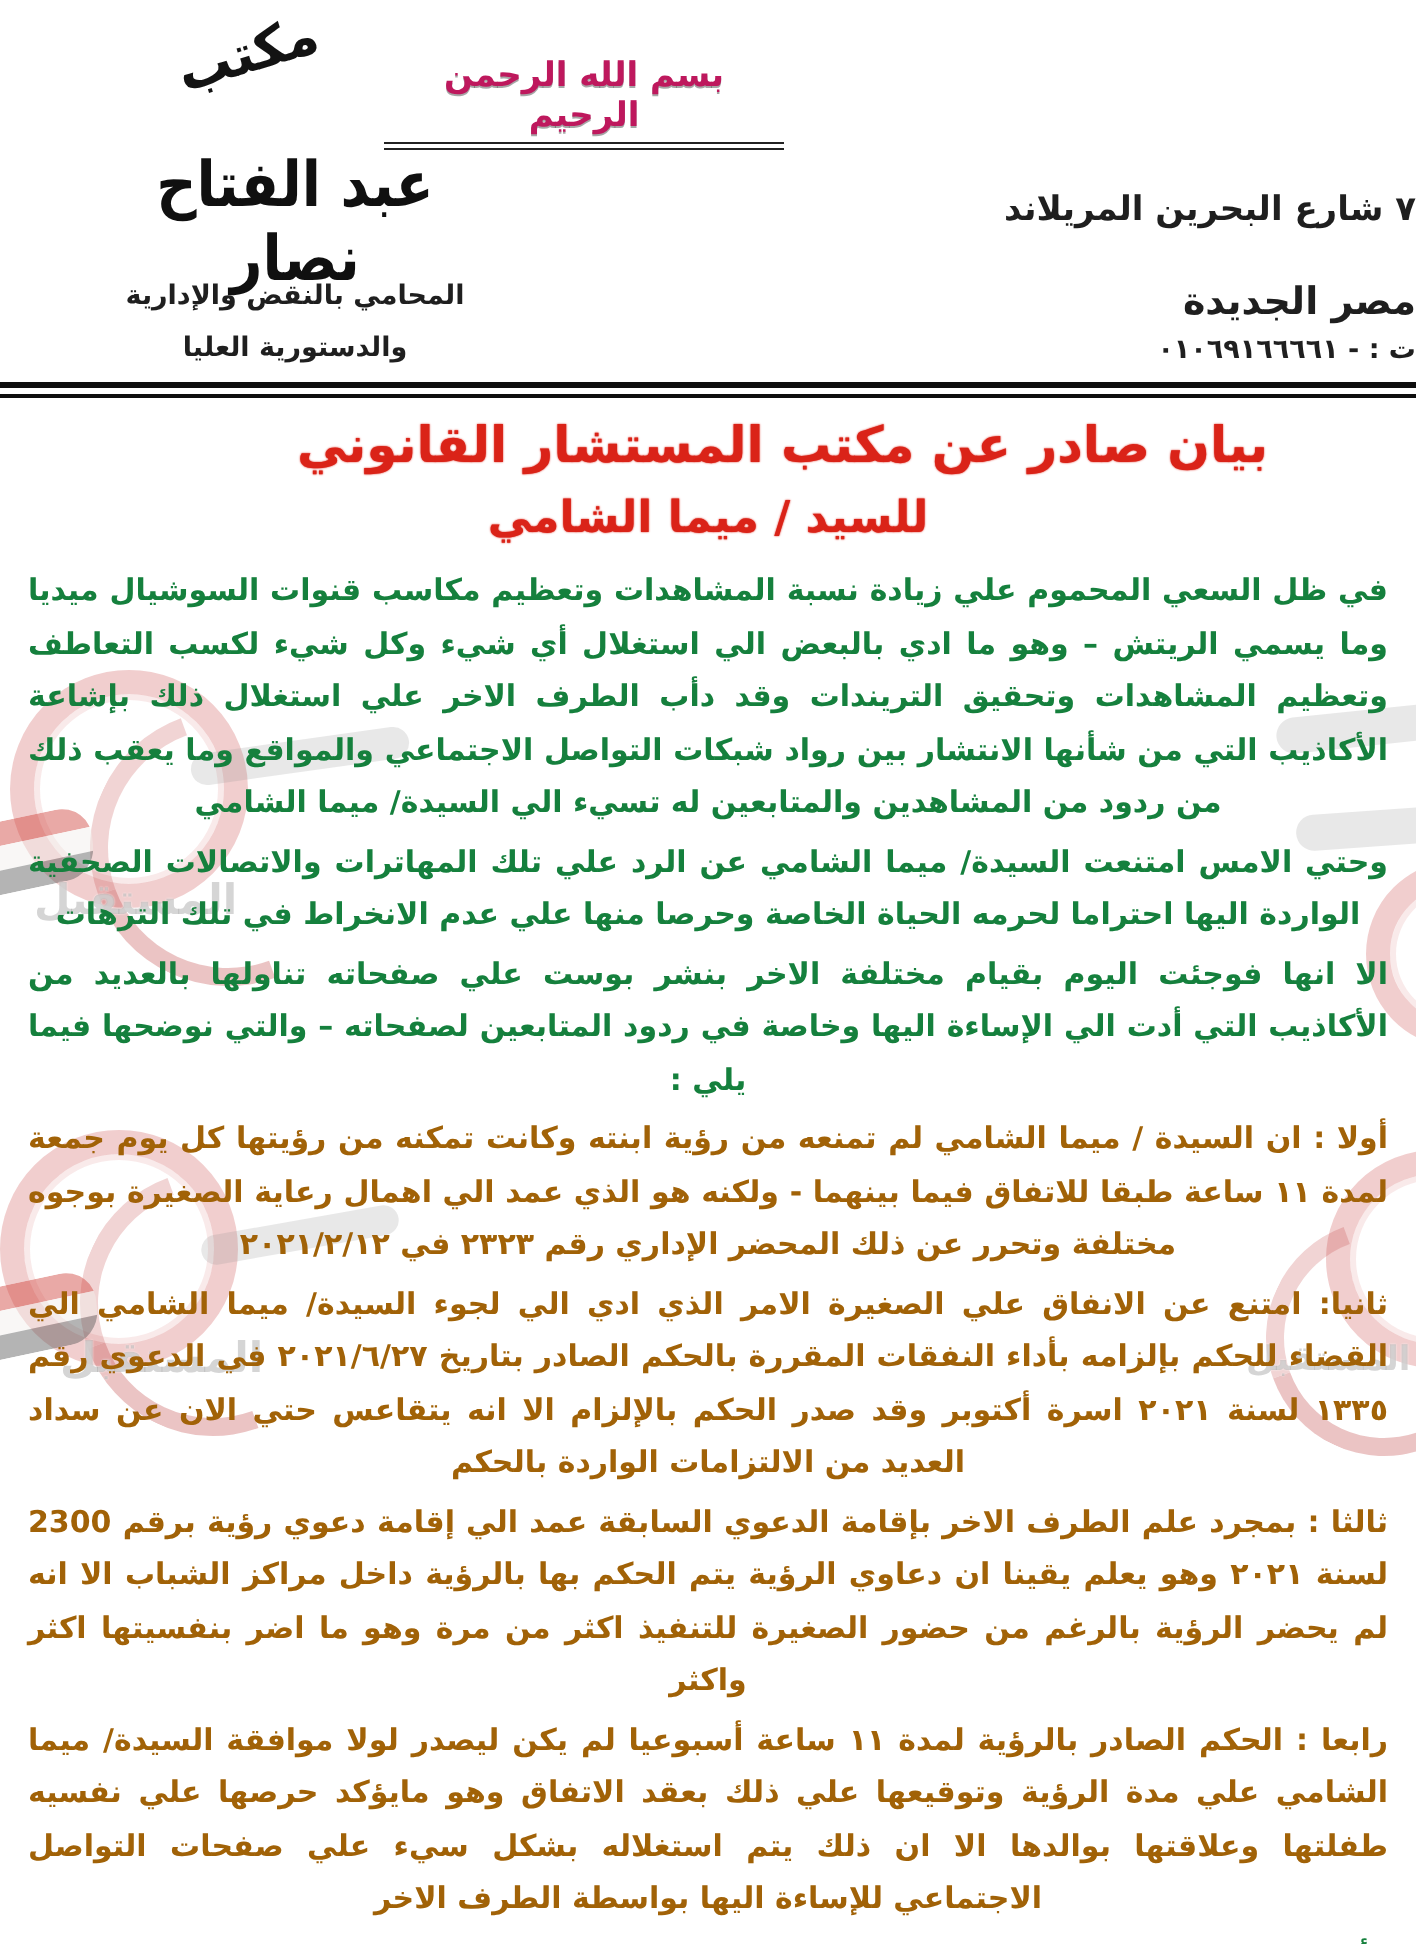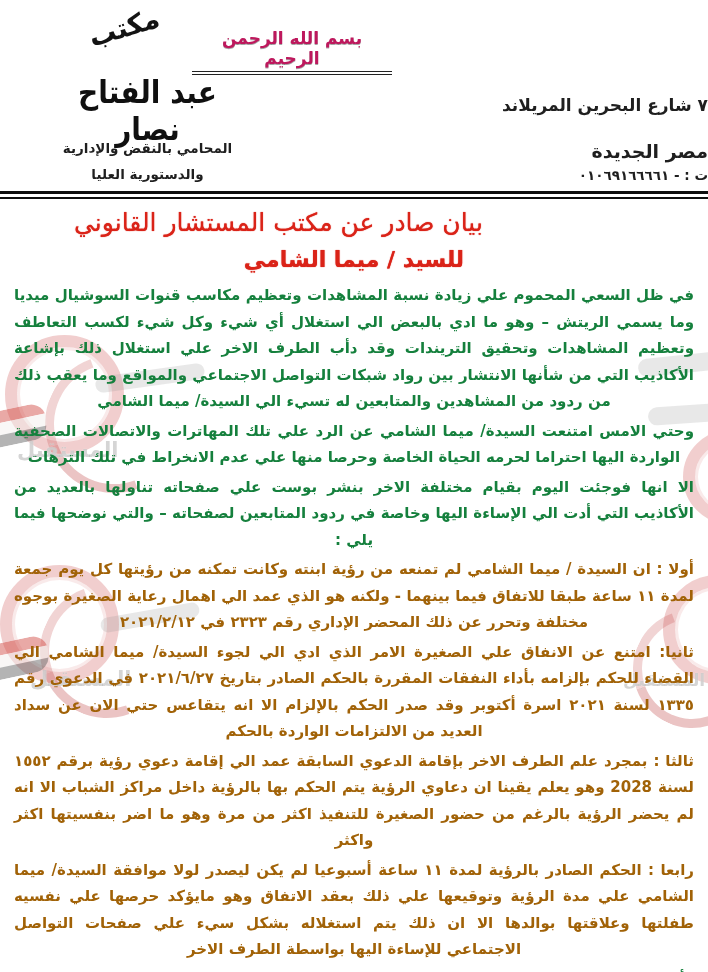--- a/index.html
+++ b/index.html
@@ -36,21 +36,21 @@
   .addr-1{position:absolute;top:95px;right:0;width:220px;font-size:17px;font-weight:700;}
   .addr-2{position:absolute;top:140px;right:0;width:220px;font-size:19px;font-weight:700;}
   .phone{position:absolute;top:167px;right:0;width:220px;font-size:13.5px;font-weight:700;}
   .rule{
     position:absolute;top:191px;left:0;right:0;height:3px;
     border-top:3px solid #0e0e0e;border-bottom:2px solid #0e0e0e;
   }
   
   .content{position:relative;z-index:1;padding:200px 14px 0 14px;}
   .doc-title-1{
-    text-align:left;font-size:25px;font-weight:400;color:#da2318;
+    text-align:right;font-size:25px;font-weight:700;color:#da2318;
     margin:8px 60px 0 60px;text-shadow:0 0 1px #da2318;
   }
   .doc-title-2{
     text-align:center;font-size:22px;font-weight:900;color:#da2318;
     margin:10px 60px 10px 60px;text-shadow:0 0 1px #da2318;
   }
   .body-text p{
     margin:0 0 3px 0;
     font-size:15px;font-weight:700;
     line-height:26.5px;
@@ -139,20 +139,20 @@
   <div class="content">
     <div class="doc-title-1">بيان صادر عن مكتب المستشار القانوني</div>
     <div class="doc-title-2">للسيد / ميما الشامي</div>
 
     <div class="body-text">
       <p class="para-black">في ظل السعي المحموم علي زيادة نسبة المشاهدات وتعظيم مكاسب قنوات السوشيال ميديا وما يسمي الريتش – وهو ما ادي بالبعض الي استغلال أي شيء وكل شيء لكسب التعاطف وتعظيم المشاهدات وتحقيق التريندات وقد دأب الطرف الاخر علي استغلال ذلك بإشاعة الأكاذيب التي من شأنها الانتشار بين رواد شبكات التواصل الاجتماعي والمواقع وما يعقب ذلك من ردود من المشاهدين والمتابعين له تسيء الي السيدة/ ميما الشامي</p>
       <p class="para-black">وحتي الامس امتنعت السيدة/ ميما الشامي عن الرد علي تلك المهاترات والاتصالات الصحفية الواردة اليها احتراما لحرمه الحياة الخاصة وحرصا منها علي عدم الانخراط في تلك الترهات</p>
       <p class="para-black">الا انها فوجئت اليوم بقيام مختلفة الاخر بنشر بوست علي صفحاته تناولها بالعديد من الأكاذيب التي أدت الي الإساءة اليها وخاصة في ردود المتابعين لصفحاته – والتي نوضحها فيما يلي :</p>
       <p class="para-red">أولا : ان السيدة / ميما الشامي لم تمنعه من رؤية ابنته وكانت تمكنه من رؤيتها كل يوم جمعة لمدة ١١ ساعة طبقا للاتفاق فيما بينهما - ولكنه هو الذي عمد الي اهمال رعاية الصغيرة بوجوه مختلفة وتحرر عن ذلك المحضر الإداري رقم ٢٣٢٣ في ٢٠٢١/٢/١٢</p>
       <p class="para-red">ثانيا: امتنع عن الانفاق علي الصغيرة الامر الذي ادي الي لجوء السيدة/ ميما الشامي الي القضاء للحكم بإلزامه بأداء النفقات المقررة بالحكم الصادر بتاريخ ٢٠٢١/٦/٢٧ في الدعوي رقم ١٣٣٥ لسنة ٢٠٢١ اسرة أكتوبر وقد صدر الحكم بالإلزام الا انه يتقاعس حتي الان عن سداد العديد من الالتزامات الواردة بالحكم</p>
-      <p class="para-red">ثالثا : بمجرد علم الطرف الاخر بإقامة الدعوي السابقة عمد الي إقامة دعوي رؤية برقم ١٥٥٢ لسنة 2028 وهو يعلم يقينا ان دعاوي الرؤية يتم الحكم بها بالرؤية داخل مراكز الشباب الا انه لم يحضر الرؤية بالرغم من حضور الصغيرة للتنفيذ اكثر من مرة وهو ما اضر بنفسيتها اكثر واكثر</p>
+      <p class="para-red">ثالثا : بمجرد علم الطرف الاخر بإقامة الدعوي السابقة عمد الي إقامة دعوي رؤية برقم 2300 لسنة ٢٠٢١ وهو يعلم يقينا ان دعاوي الرؤية يتم الحكم بها بالرؤية داخل مراكز الشباب الا انه لم يحضر الرؤية بالرغم من حضور الصغيرة للتنفيذ اكثر من مرة وهو ما اضر بنفسيتها اكثر واكثر</p>
       <p class="para-red">رابعا : الحكم الصادر بالرؤية لمدة ١١ ساعة أسبوعيا لم يكن ليصدر لولا موافقة السيدة/ ميما الشامي علي مدة الرؤية وتوقيعها علي ذلك بعقد الاتفاق وهو مايؤكد حرصها علي نفسيه طفلتها وعلاقتها بوالدها الا ان ذلك يتم استغلاله بشكل سيء علي صفحات التواصل الاجتماعي للإساءة اليها بواسطة الطرف الاخر</p>
       <p class="para-black">وأخيرا فان الطرف الاخر هو من اضطرنا الي نشر ذلك البيان ردا علي محاولات الإساءة المتواصلة الامر الذي معه سيتم نشر الحقائق للجميع تباعا مؤيدة بالمستندات مع احتفاظ السيدة/ ميما الشامي بحقها في الملاحقة القضائية لكل من يحاول الإساءة اليها والتشهير بها</p>
     </div>
 
   </div>
 
 </div>
 
 </body></html>

